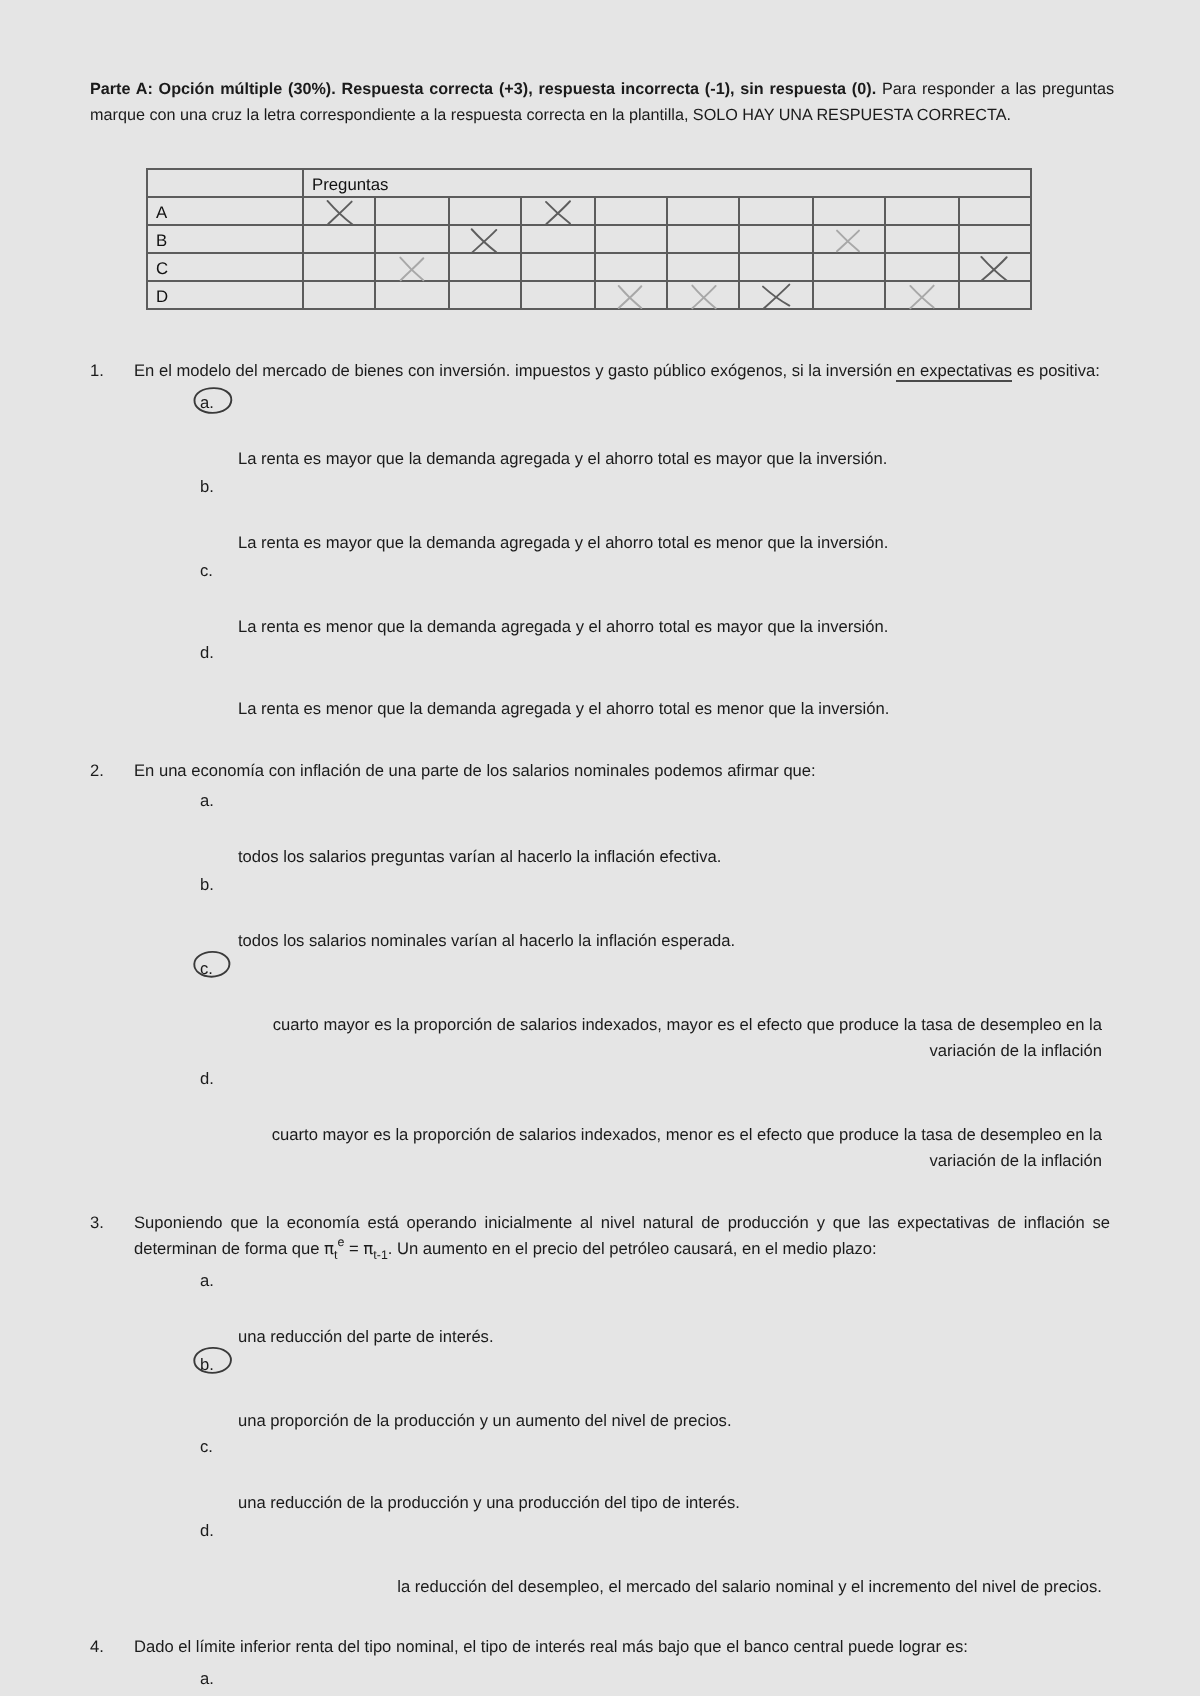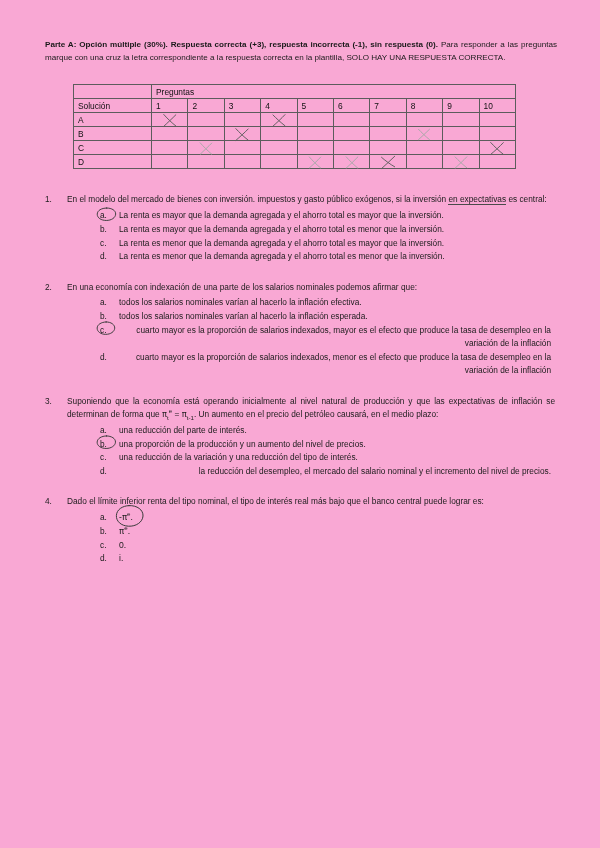--- a/index.html
+++ b/index.html
@@ -15,21 +15,21 @@
     font-family: "Liberation Sans", sans-serif;
     color: #1b1b1b;
     overflow: hidden;
   }
 
   .page {
     position: absolute;
     left: 0; top: 0;
     width: 600px;
     height: 848px;
-    background: #f9a8d4;
+    background: #e5e5e5;
     padding: 0;
     box-sizing: border-box;
   }
 
   .content {
     position: absolute;
     left: 45px;
     top: 38px;
     width: 512px;
   }
@@ -128,20 +128,21 @@
   }
   .opt-marker {
     width: 19px;
     flex: 0 0 19px;
     position: relative;
     text-align: left;
   }
   .opt-text {
     flex: 1 1 auto;
     padding-right: 6px;
+    margin-top: 28px;
   }
   .opt-text.wrap2 { line-height: 13.3px; text-align: right; }
 
   
   .circle-mark {
     position: absolute;
     left: -4px;
     top: -2.5px;
     width: 21px;
     height: 14.5px;
@@ -191,33 +192,20 @@
             <col class="col-q">
             <col class="col-q">
             <col class="col-q">
             <col class="col-q">
         </colgroup>
         <tbody>
           <tr>
             <td></td>
             <td colspan="10" class="hdr-preguntas">Preguntas</td>
           </tr>
-          <tr>
-            <td>Solución</td>
-            <td>1</td>
-            <td>2</td>
-            <td>3</td>
-            <td>4</td>
-            <td>5</td>
-            <td>6</td>
-            <td>7</td>
-            <td>8</td>
-            <td>9</td>
-            <td>10</td>
-          </tr>
 
           <tr>
             <td>A</td>
             <td>
                 <span class="xmark dark">
                   <svg viewBox="0 0 20 18">
                     <path d="M2.5 2.0 C6 6, 12 12, 17.5 16.2"></path>
                     <path d="M17.0 2.4 C13 6.5, 7 12, 2.8 16.0"></path>
                   </svg>
                 </span>
@@ -339,21 +327,21 @@
           </tr>
         </tbody>
       </table>
     </div>
 
     <div class="questions">
 
       <div class="question">
         <div class="q-head">
           <span class="q-num">1.</span>
-          <span class="q-text"><span>En el modelo del mercado de bienes con inversión. impuestos y gasto público exógenos, si la inversión </span><span class="underlined">en expectativas</span><span> es central:</span></span>
+          <span class="q-text"><span>En el modelo del mercado de bienes con inversión. impuestos y gasto público exógenos, si la inversión </span><span class="underlined">en expectativas</span><span> es positiva:</span></span>
         </div>
         <div class="options">
           <div class="option">
             <span class="opt-marker">
               <span>a.</span>
               <span class="circle-mark">
                   <svg viewBox="0 0 22 15">
                     <path d="M11.2 1.0 C16.6 0.9, 20.8 3.6, 20.6 7.3 C20.4 11.2, 16.2 14.0, 10.8 14.0 C5.4 14.0, 1.2 11.3, 1.3 7.4 C1.4 3.6, 5.6 1.0, 11.2 1.0 Z"></path>
                   </svg>
                 </span>
@@ -371,26 +359,26 @@
           <div class="option">
             <span class="opt-marker"><span>d.</span></span>
             <span class="opt-text">La renta es menor que la demanda agregada y el ahorro total es menor que la inversión.</span>
           </div>
         </div>
       </div>
 
       <div class="question">
         <div class="q-head">
           <span class="q-num">2.</span>
-          <span class="q-text">En una economía con indexación de una parte de los salarios nominales podemos afirmar que:</span>
+          <span class="q-text">En una economía con inflación de una parte de los salarios nominales podemos afirmar que:</span>
         </div>
         <div class="options">
           <div class="option">
             <span class="opt-marker"><span>a.</span></span>
-            <span class="opt-text">todos los salarios nominales varían al hacerlo la inflación efectiva.</span>
+            <span class="opt-text">todos los salarios preguntas varían al hacerlo la inflación efectiva.</span>
           </div>
           <div class="option">
             <span class="opt-marker"><span>b.</span></span>
             <span class="opt-text">todos los salarios nominales varían al hacerlo la inflación esperada.</span>
           </div>
           <div class="option">
             <span class="opt-marker">
               <span>c.</span>
               <span class="circle-mark">
                   <svg viewBox="0 0 22 15">
@@ -423,21 +411,21 @@
               <span class="circle-mark">
                   <svg viewBox="0 0 22 15">
                     <path d="M11.0 0.9 C16.4 0.9, 20.6 3.7, 20.4 7.4 C20.2 11.1, 16.0 14.0, 10.6 14.0 C5.2 14.0, 1.1 11.2, 1.2 7.4 C1.3 3.7, 5.6 0.9, 11.0 0.9 Z"></path>
                   </svg>
                 </span>
             </span>
             <span class="opt-text">una proporción de la producción y un aumento del nivel de precios.</span>
           </div>
           <div class="option">
             <span class="opt-marker"><span>c.</span></span>
-            <span class="opt-text">una reducción de la variación y una reducción del tipo de interés.</span>
+            <span class="opt-text">una reducción de la producción y una producción del tipo de interés.</span>
           </div>
           <div class="option">
             <span class="opt-marker"><span>d.</span></span>
             <span class="opt-text wrap2">la reducción del desempleo, el mercado del salario nominal y el incremento del nivel de precios.</span>
           </div>
         </div>
       </div>
 
       <div class="question">
         <div class="q-head">

